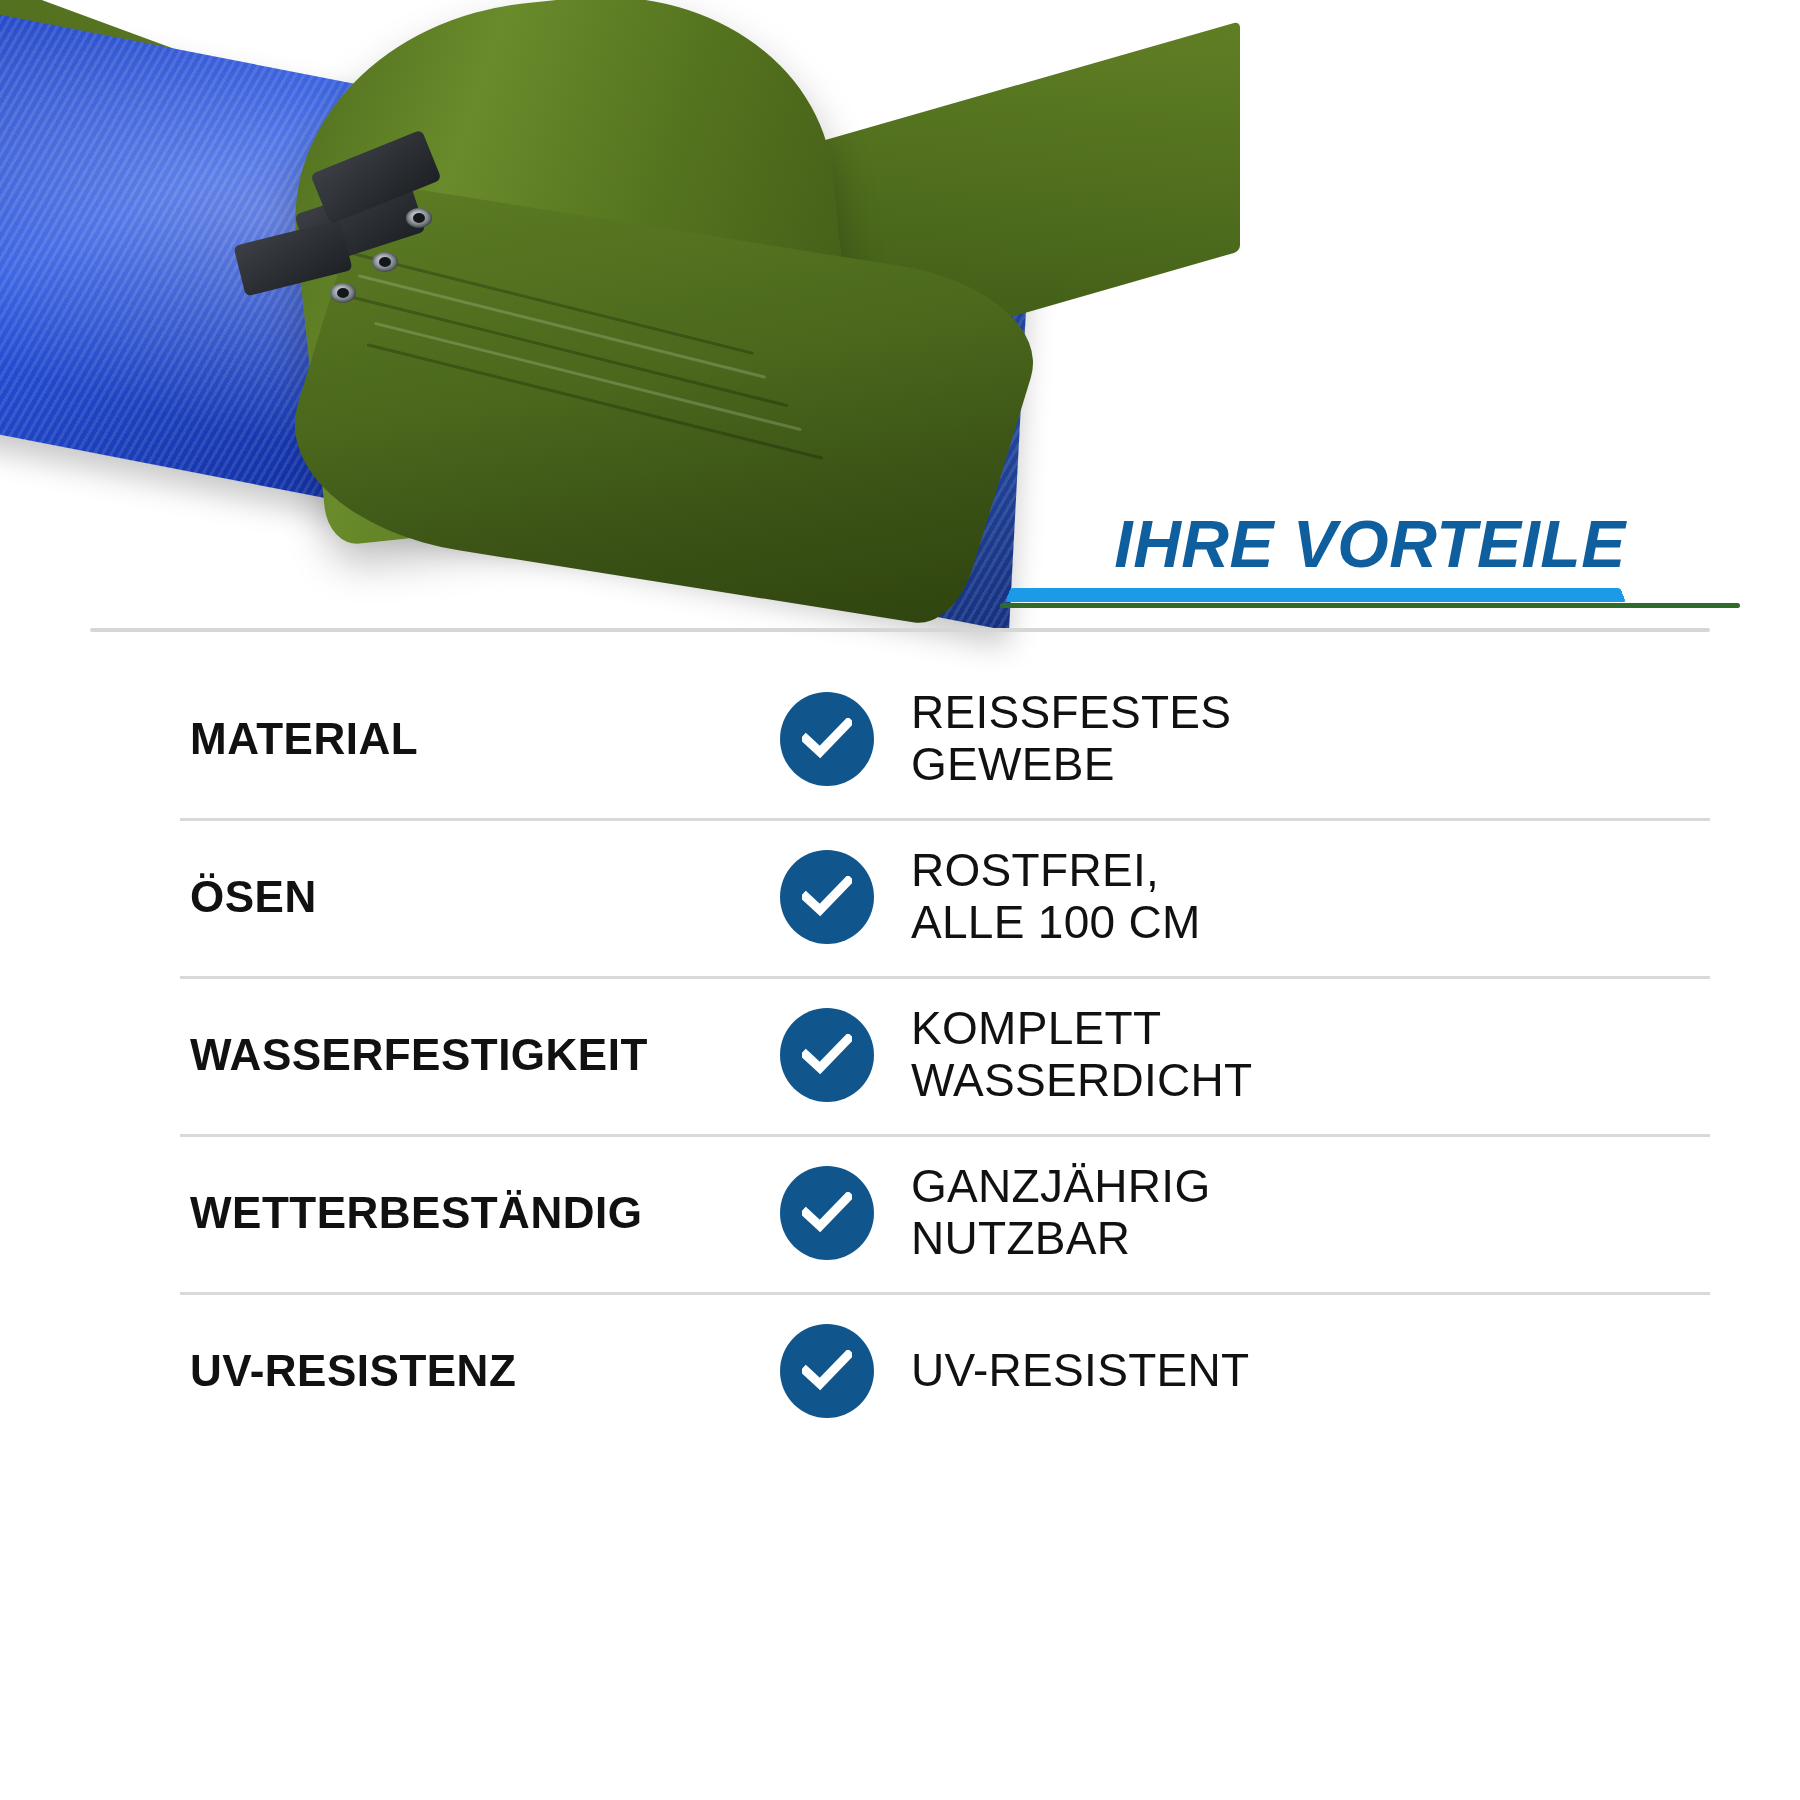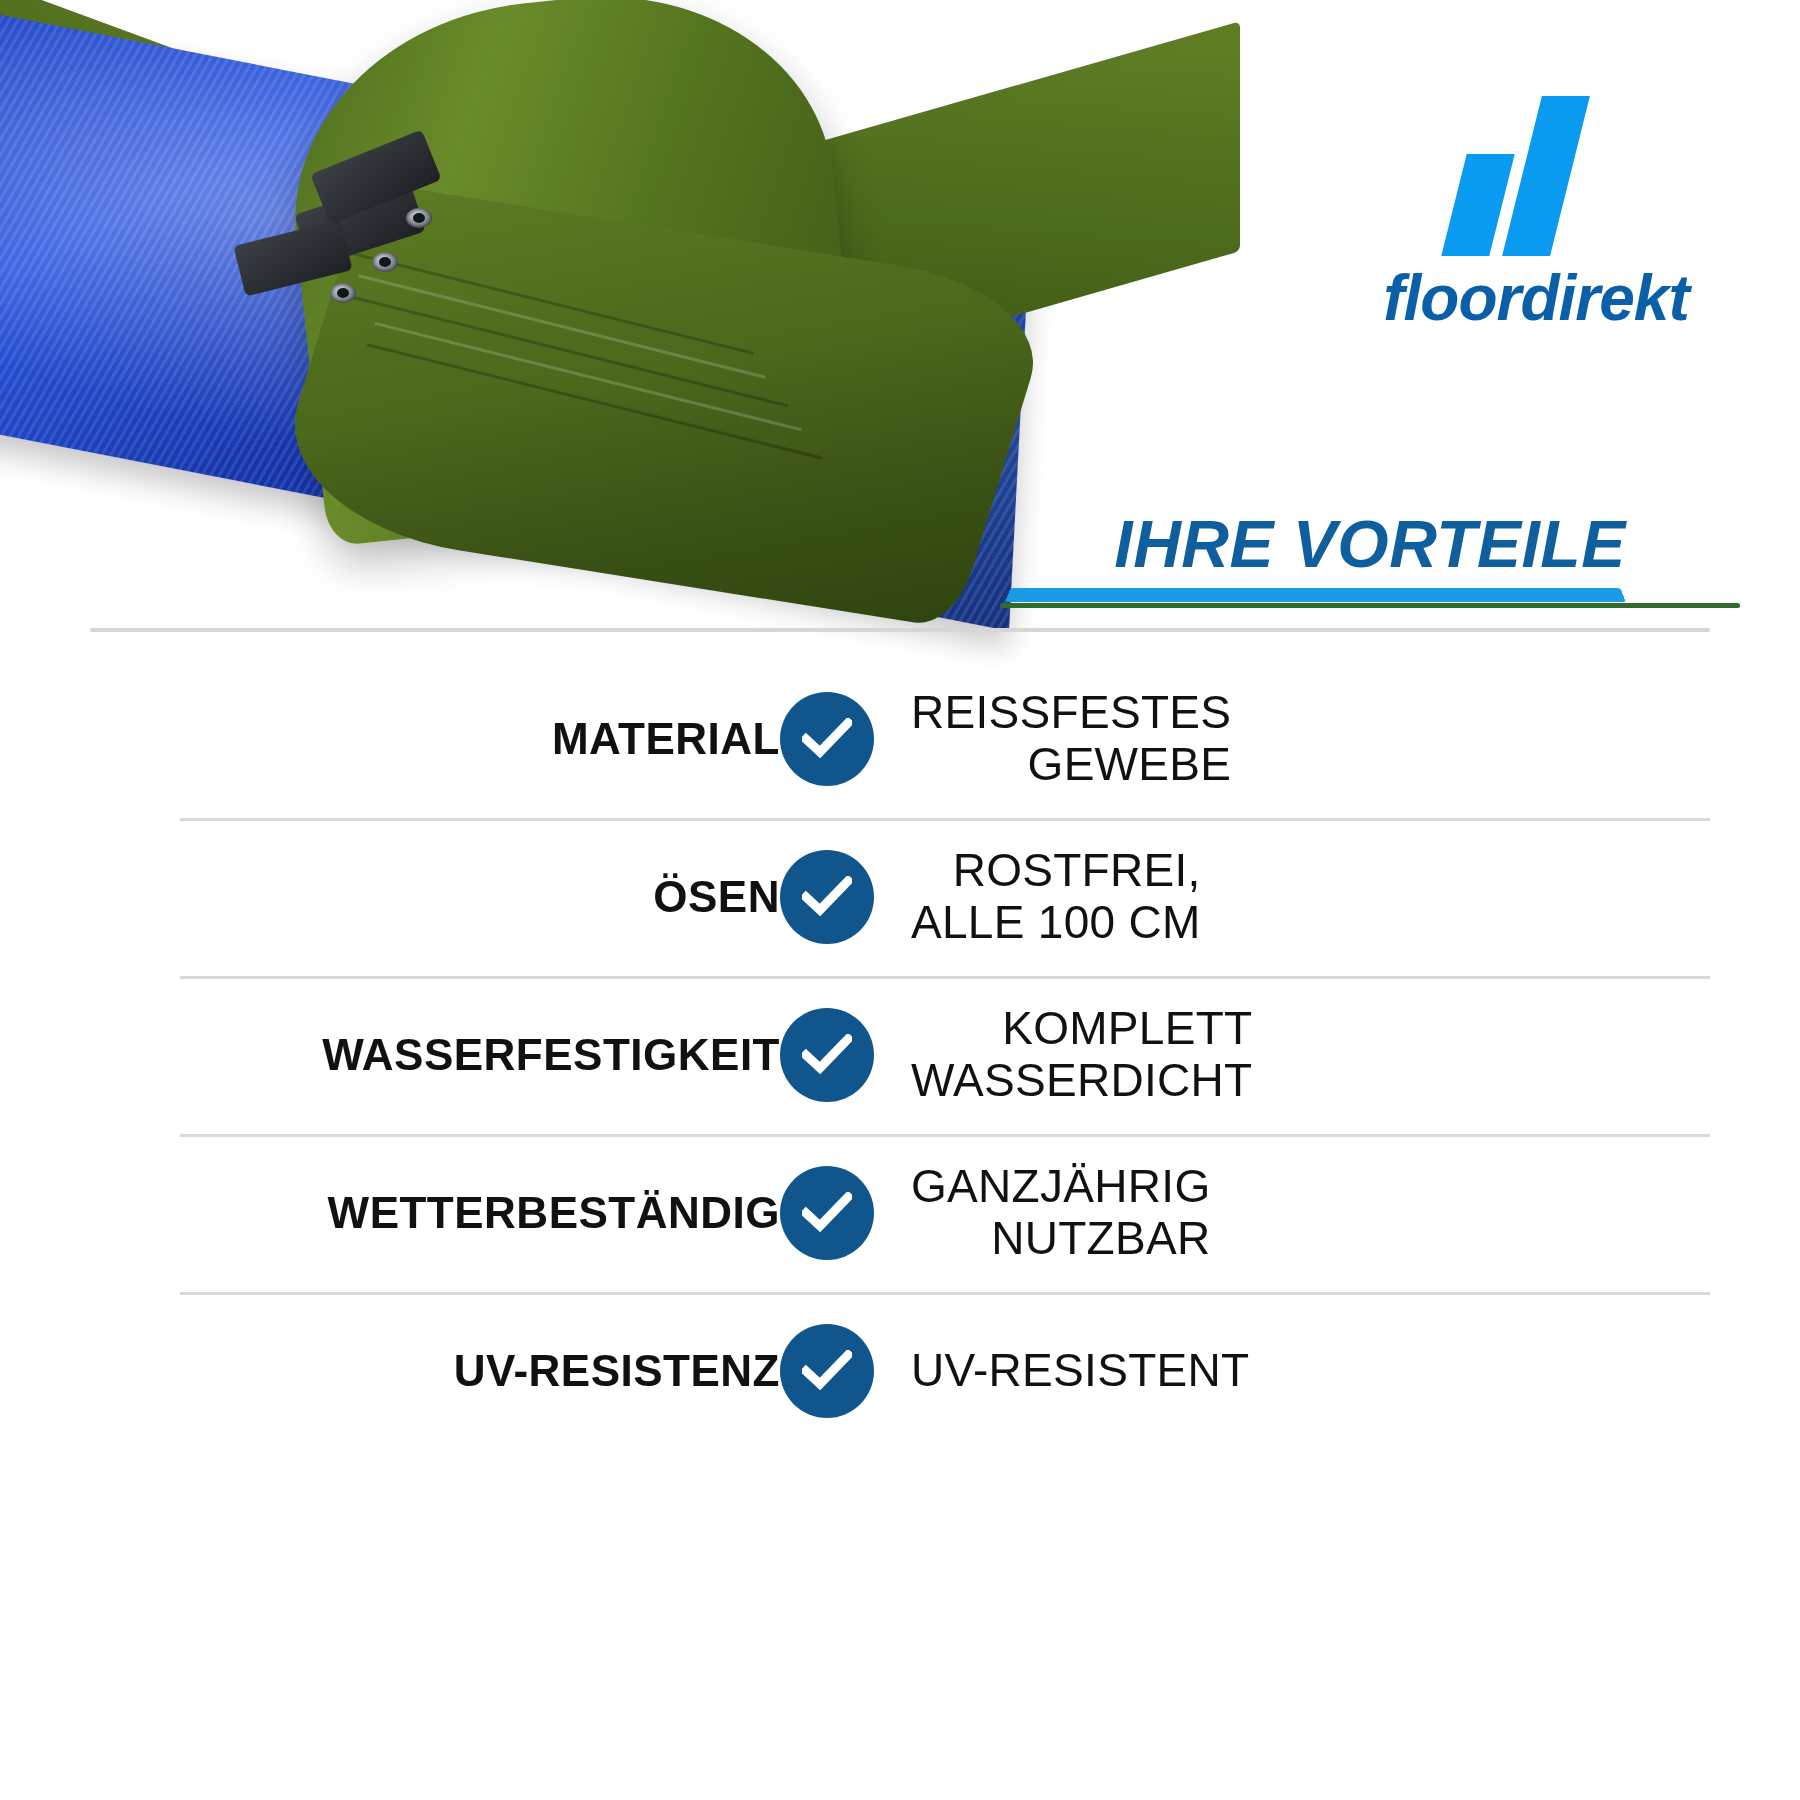--- a/index.html
+++ b/index.html
@@ -215,21 +215,20 @@
     top: 660px;
     width: 1800px;
   }
   .feature-row {
     position: relative;
     display: flex;
     align-items: center;
     height: 158px;
     padding: 0 90px;
     box-sizing: border-box;
-    text-align: right;
   }
   .feature-row + .feature-row::before {
     content: "";
     position: absolute;
     left: 180px;
     right: 90px;
     top: 0;
     height: 3px;
     background: #d9d9d9;
   }
@@ -304,27 +303,20 @@
         </div>
       <div class="grommet" style="left:372px; top:252px;">
           <span class="hole"></span>
         </div>
       <div class="grommet" style="left:330px; top:283px;">
           <span class="hole"></span>
         </div>
     </div>
   </div>
 
-  <div class="logo-block">
-    <div class="logo-bars">
-      <span class="logo-bar b1"></span>
-      <span class="logo-bar b2"></span>
-    </div>
-    <div class="logo-word">floordirekt</div>
-  </div>
 
   <div class="top-divider"></div>
 
   <div class="headline-wrap">
     <div class="headline">IHRE VORTEILE</div>
     <div class="headline-underline">
       <span class="u-blue"></span>
       <span class="u-green"></span>
     </div>
   </div>

